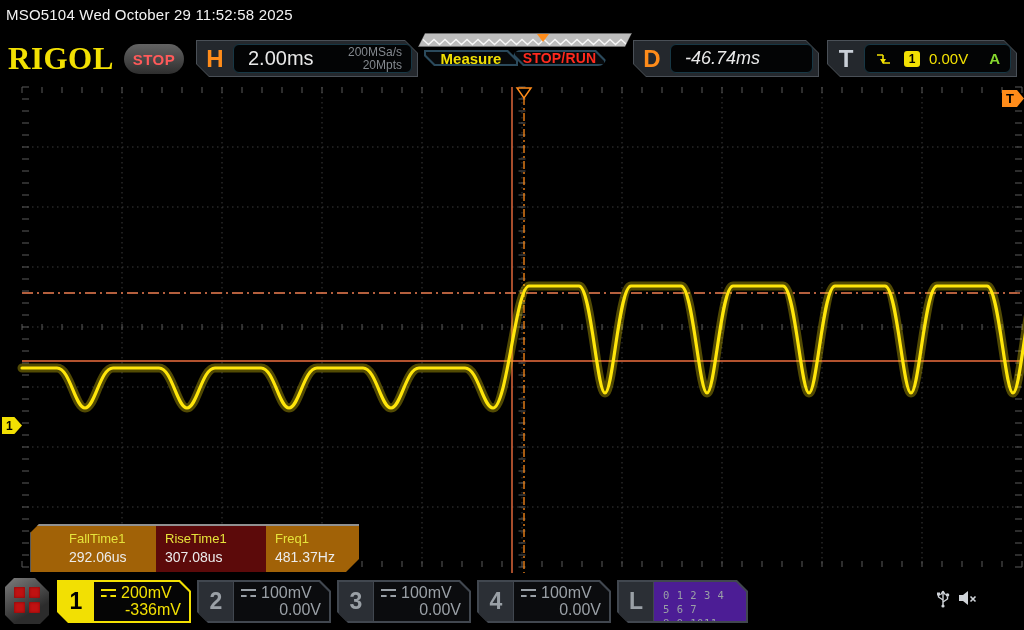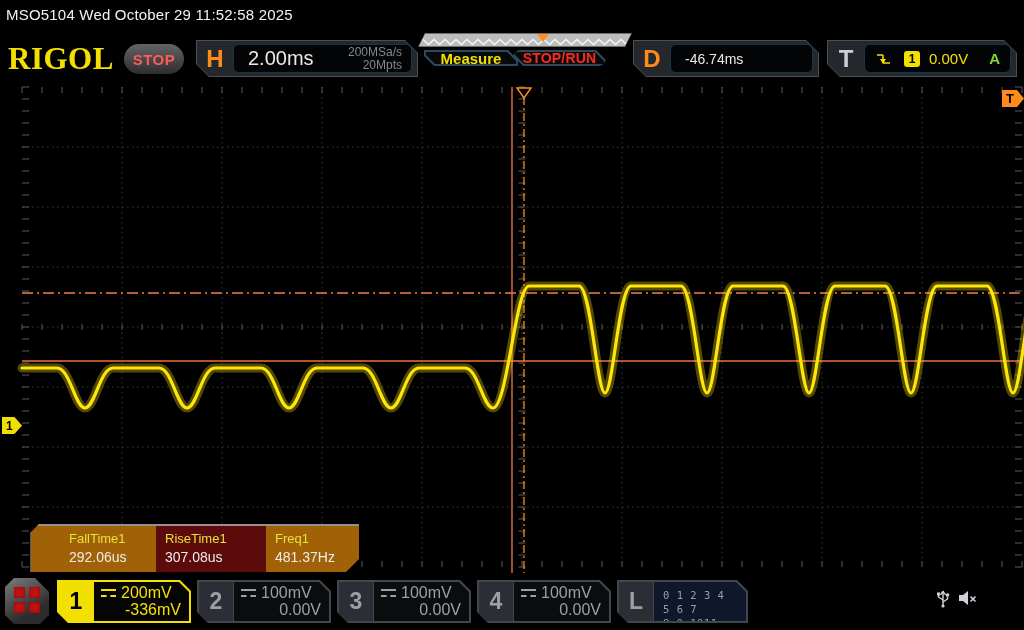--- a/index.html
+++ b/index.html
@@ -37,21 +37,21 @@
   .hdr-btn{height:16px;background:#2b4a5c;display:flex;align-items:center;justify-content:center;
         clip-path:polygon(0 0,calc(100% - 10px) 0,100% 10px,100% 100%,10px 100%,0 calc(100% - 10px));}
   .hdr-btn-in{position:absolute;inset:2px;background:#07090b;display:flex;align-items:center;justify-content:center;
         clip-path:polygon(0 0,calc(100% - 9px) 0,100% 9px,100% 100%,9px 100%,0 calc(100% - 9px));
         font-size:15px;font-weight:700;}
   #measure-btn{left:424px;top:50px;width:94px;}
   #measure-btn .hdr-btn-in{color:#f2e003;}
   #stoprun-btn{left:513px;top:50px;width:93px;border-radius:8px;}
   #stoprun-btn .hdr-btn-in{color:#ff2a1e;font-size:14px;letter-spacing:.2px;}
   #d-panel{left:633px;top:40px;width:186px;height:37px;}
-  #d-value{color:#e9e9e9;font-size:14px;margin-left:14px;}
+  #d-value{color:#e9e9e9;font-size:18px;margin-left:14px;font-style:italic;}
   #t-panel{left:827px;top:40px;width:190px;height:37px;}
   #t-panel .panel-letter{color:#c9cfd7;}
   .orange-letter{color:#ff8c1a;}
   #t-inset{gap:0;}
   #trig-badge{width:16px;height:16px;background:#f2e003;border-radius:3px;color:#000;
         font-size:12px;font-weight:700;display:flex;align-items:center;justify-content:center;margin-left:12px;}
   #trig-level{color:#f2e003;font-size:15px;margin-left:9px;}
   #trig-mode{color:#86d82e;font-size:15px;font-weight:700;margin-left:auto;margin-right:10px;}
 
   
@@ -93,21 +93,21 @@
   .ch-active .ch-content{color:#f2e003;}
   .ch-inactive{background:#41474f;}
   .ch-inactive .ch-tab{background:#2b2f35;color:#9aa0a6;}
   .ch-inactive .ch-content{color:#9aa0a6;background:#0b0c0e;}
   .dc-icon{width:15px;height:10px;display:inline-block;position:relative;}
   .dc-icon::before{content:"";position:absolute;left:0;right:0;top:1px;height:2px;background:currentColor;}
   .dc-icon::after{content:"";position:absolute;left:0;right:0;bottom:1px;border-bottom:2px dashed currentColor;}
   #ch1-box{left:57px;} #ch2-box{left:197px;} #ch3-box{left:337px;} #ch4-box{left:477px;}
   #la-box{left:617px;top:580px;width:131px;height:43px;background:#41474f;
         clip-path:polygon(0 0,calc(100% - 11px) 0,100% 11px,100% 100%,11px 100%,0 calc(100% - 11px));}
-  #la-content{position:absolute;left:37px;top:2px;right:2px;bottom:2px;background:#0f172a;
+  #la-content{position:absolute;left:37px;top:2px;right:2px;bottom:2px;background:#4c1d95;
         clip-path:polygon(0 0,calc(100% - 10px) 0,100% 10px,100% 100%,0 100%);
         color:#9aa0a6;font-family:"DejaVu Sans Mono",monospace;font-size:10.5px;line-height:14px;
         padding:6px 12px 0 9px;box-sizing:border-box;letter-spacing:.5px;}
   #clock{left:986px;top:590px;color:#86efac;font-size:16px;margin-top:44px;}
   #usb-icon{left:936px;top:588px;} #mute-icon{left:957px;top:589px;}
 </style>
 </head>
 <body>
 
 <div id="screen">

